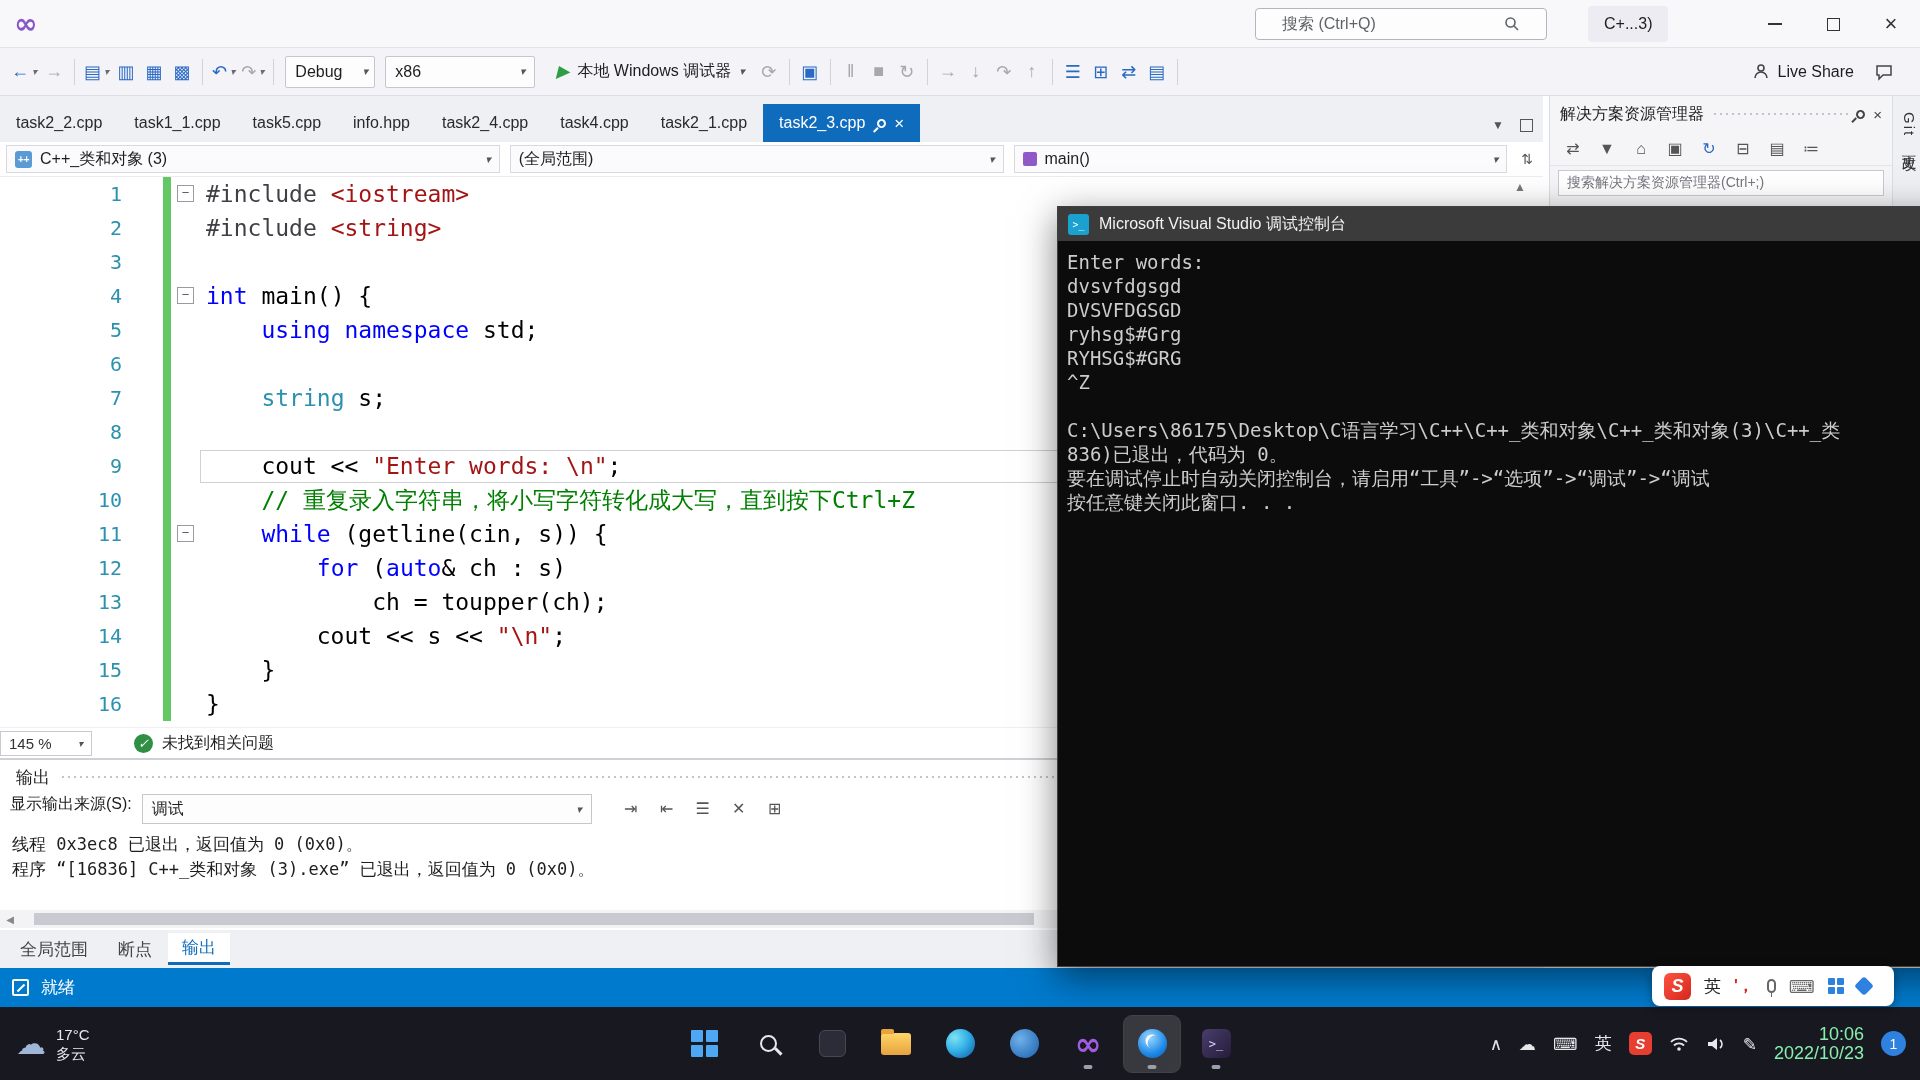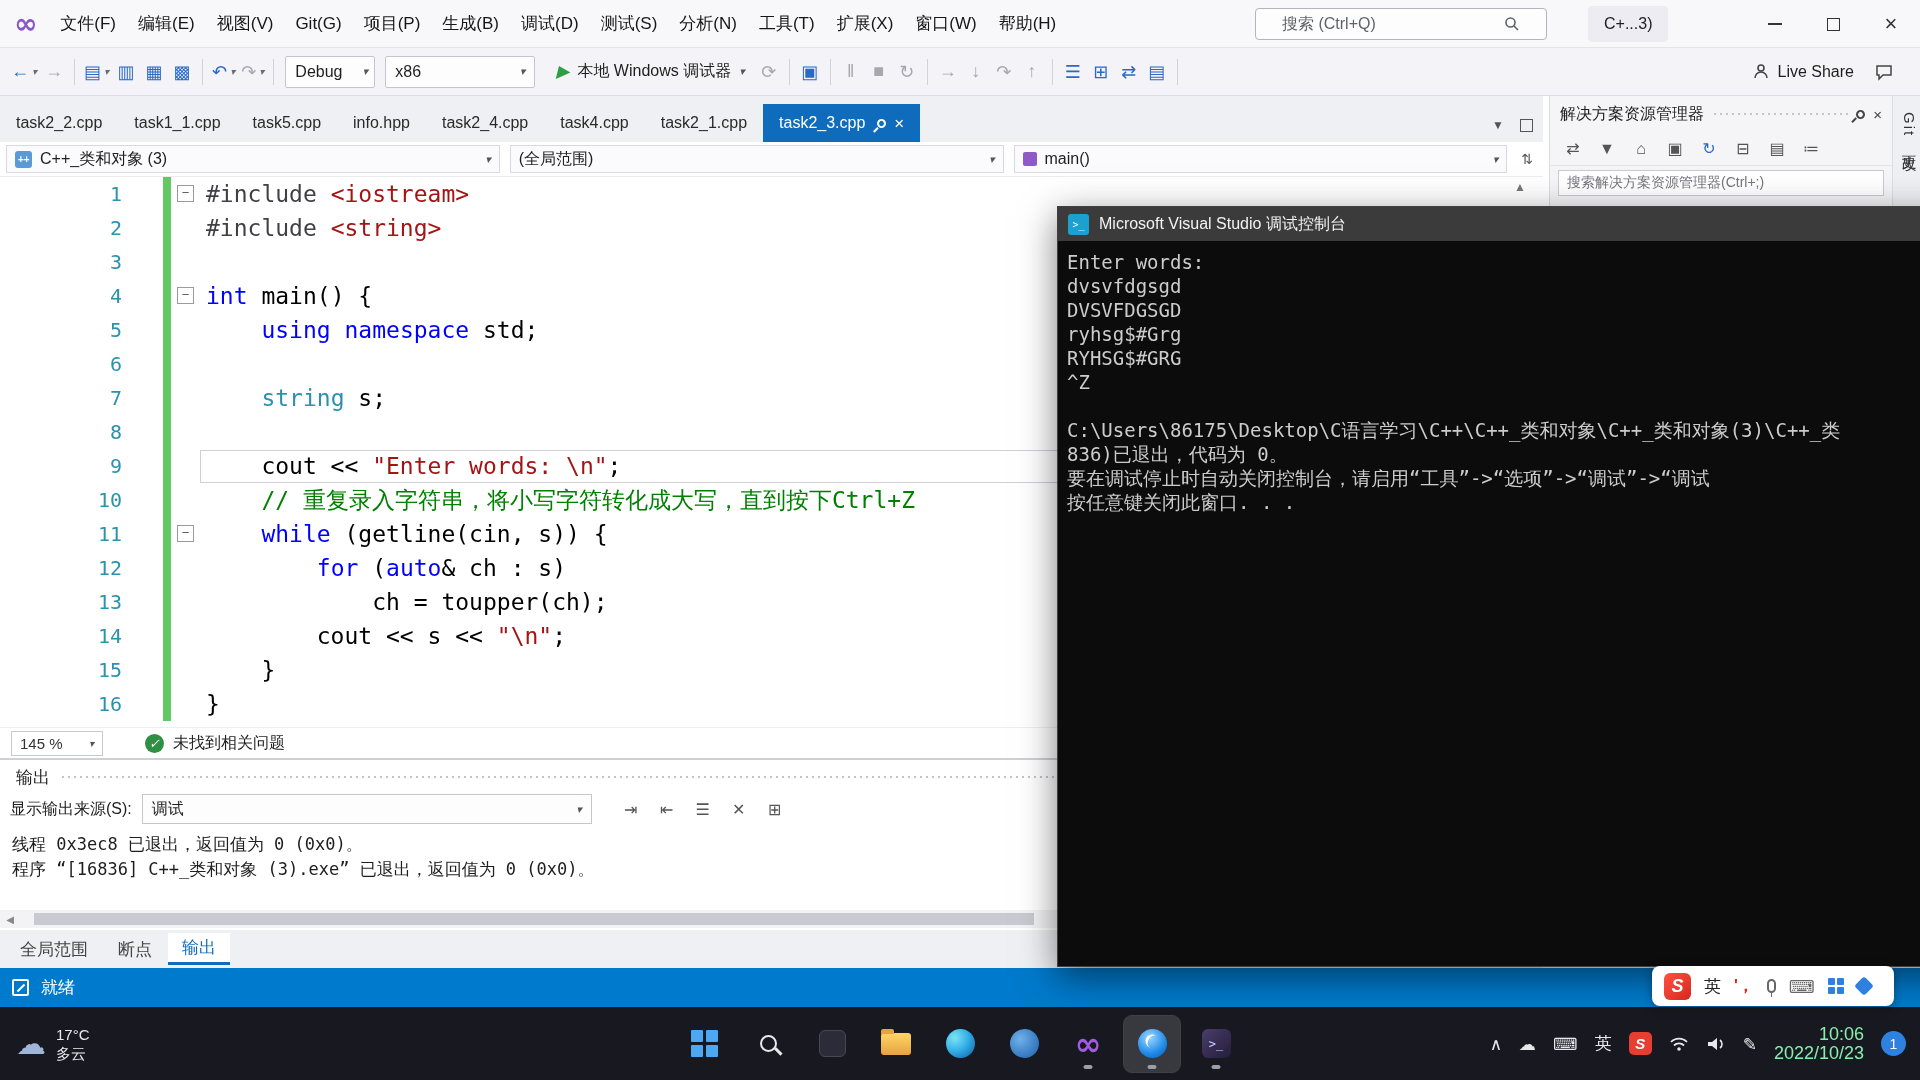--- a/index.html
+++ b/index.html
@@ -82,30 +82,30 @@
 .c-pp{color:#3f3f46}
 .c-kw{color:#0000ff}
 .c-ty{color:#2b91af}
 .c-str{color:#a31515}
 .c-com{color:#008000}
 .c-pl{color:#000}
 #ed-vscroll{position:absolute;left:1510px;top:180px;width:20px;height:24px;color:#777;font-size:12px;text-align:center;z-index:2}
 
 
 #ed-status{position:absolute;left:0;top:727px;width:1543px;height:31px;background:#fff;display:flex;align-items:center;border-top:1px solid #efeff2;z-index:2}
-#zoom-combo{width:92px;height:25px;border:1px solid #c9c9d2;margin-left:11px;display:flex;align-items:center;justify-content:space-between;padding:0 8px;font-size:15px;color:#333}
+#zoom-combo{width:92px;height:25px;border:1px solid #c9c9d2;margin-left:0;display:flex;align-items:center;justify-content:space-between;padding:0 8px;font-size:15px;color:#333}
 #zoom-combo .caret{font-size:10px;color:#555}
 #health{display:flex;align-items:center;gap:9px;margin-left:42px;font-size:16px;color:#1e1e1e}
 .check-circle{width:19px;height:19px;border-radius:50%;background:#2f8f43;color:#fff;font-size:13px;display:flex;align-items:center;justify-content:center}
 
 
 #output-panel{position:absolute;left:0;top:758px;width:1543px;height:172px;background:#fff;border-top:2px solid #cfcfd6;z-index:2}
 #output-title-row{display:flex;align-items:center;padding:6px 16px 2px;gap:10px}
 #output-title{font-size:17px;color:#1e1e1e}
-#output-srcrow{display:flex;align-items:center;gap:10px;padding:3px 10px;font-size:16px;color:#1e1e1e}
+#output-srcrow{display:flex;align-items:flex-start;gap:10px;padding:3px 10px;font-size:16px;color:#1e1e1e}
 #output-src-combo{width:450px;height:30px;border:1px solid #c6c6ce;display:flex;align-items:center;justify-content:space-between;padding:0 9px;background:#fdfdfd}
 #output-src-combo .caret{font-size:11px;color:#555}
 #out-icons{display:flex;gap:6px;color:#555;margin-left:14px}
 .out-ic{width:30px;height:28px;display:flex;align-items:center;justify-content:center;font-size:16px;border-radius:3px}
 #output-text{font-family:"DejaVu Sans Mono",monospace;font-size:17px;line-height:25px;padding:5px 12px;color:#1e1e1e;white-space:pre}
 #output-hscroll{position:absolute;left:0;bottom:2px;width:1543px;height:18px;background:#f3f3f6;display:flex;align-items:center}
 #output-hscroll .harrow{width:20px;text-align:center;font-size:10px;color:#888}
 #output-hscroll .thumb{width:1000px;height:12px;background:#c9c9d2;margin-left:14px}
 
 
@@ -166,35 +166,20 @@
 .sg-grid b{background:#2f81e0;border-radius:1px}
 .sg-skin{width:14px;height:14px;background:#2f81e0;border-radius:3px;transform:rotate(45deg)}
 </style>
 </head>
 <body>
 
 <div id="screen">
 
   <header id="titlebar">
     <span id="vs-logo">∞</span>
-    <nav id="menubar">
-        <div class="menu-item">文件(F)</div>
-        <div class="menu-item">编辑(E)</div>
-        <div class="menu-item">视图(V)</div>
-        <div class="menu-item">Git(G)</div>
-        <div class="menu-item">项目(P)</div>
-        <div class="menu-item">生成(B)</div>
-        <div class="menu-item">调试(D)</div>
-        <div class="menu-item">测试(S)</div>
-        <div class="menu-item">分析(N)</div>
-        <div class="menu-item">工具(T)</div>
-        <div class="menu-item">扩展(X)</div>
-        <div class="menu-item">窗口(W)</div>
-        <div class="menu-item">帮助(H)</div>
-      </nav>
     <div id="qsearch">
       <span>搜索 (Ctrl+Q)</span>
       <svg width="16" height="16" viewBox="0 0 16 16">
           <circle cx="6.5" cy="6.5" r="4.5" fill="none" stroke="#5f6368" stroke-width="1.6"></circle>
           <line x1="10" y1="10" x2="14" y2="14" stroke="#5f6368" stroke-width="1.6"></line>
         </svg>
     </div>
     <div id="wintitle">C+...3)</div>
     <div id="wincontrols">
       <span class="wc">

